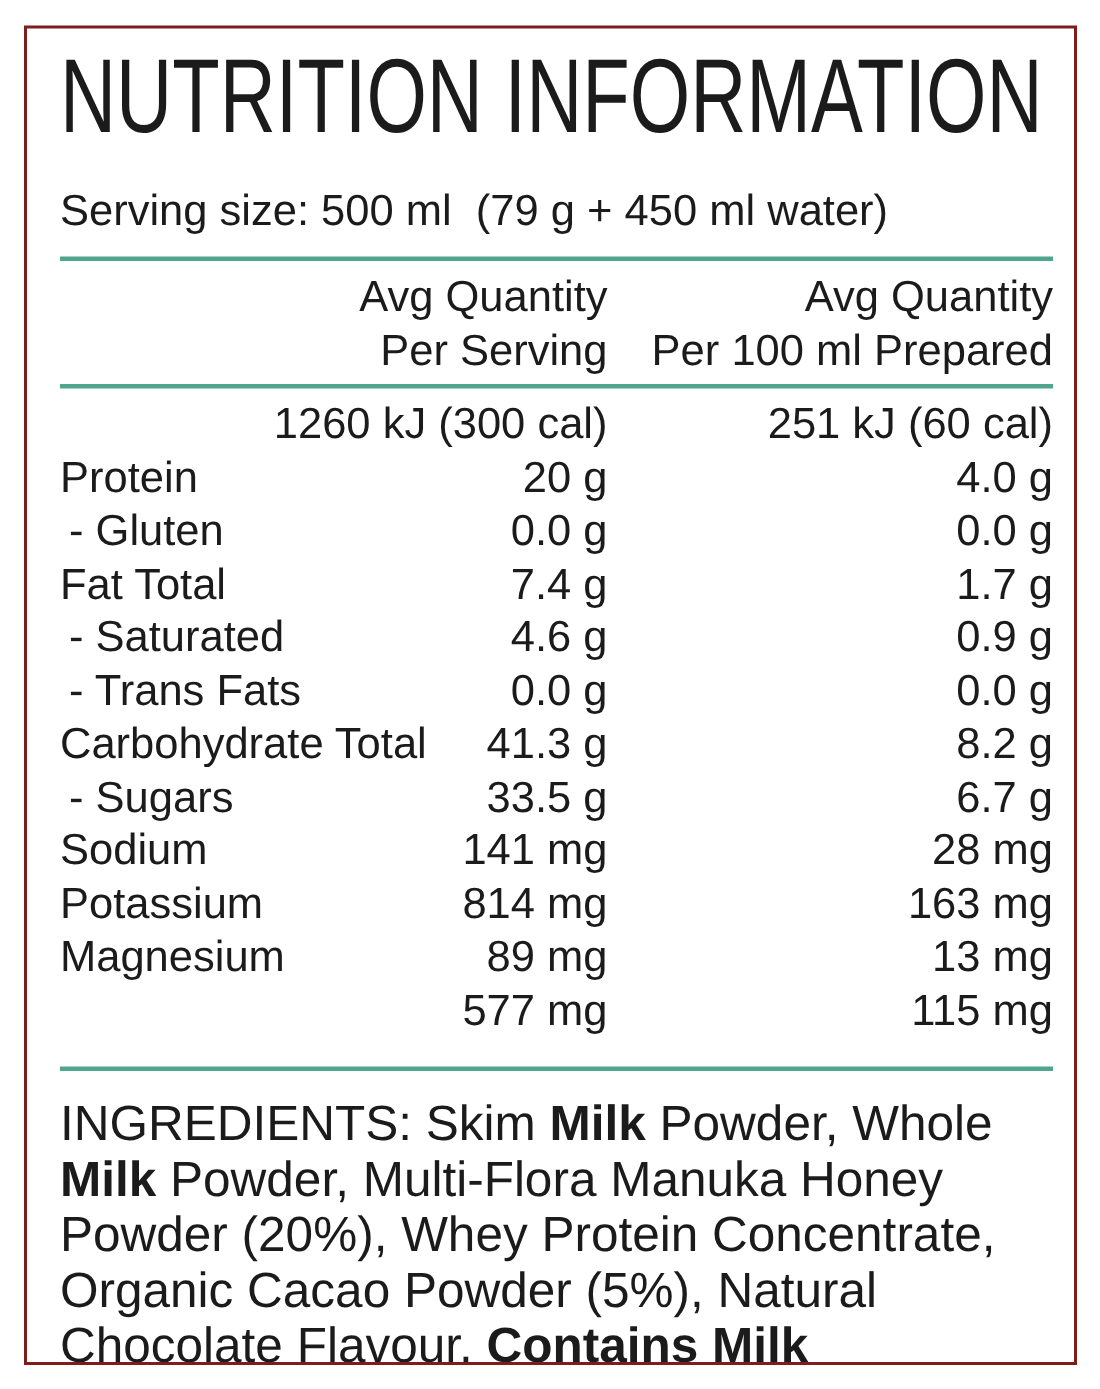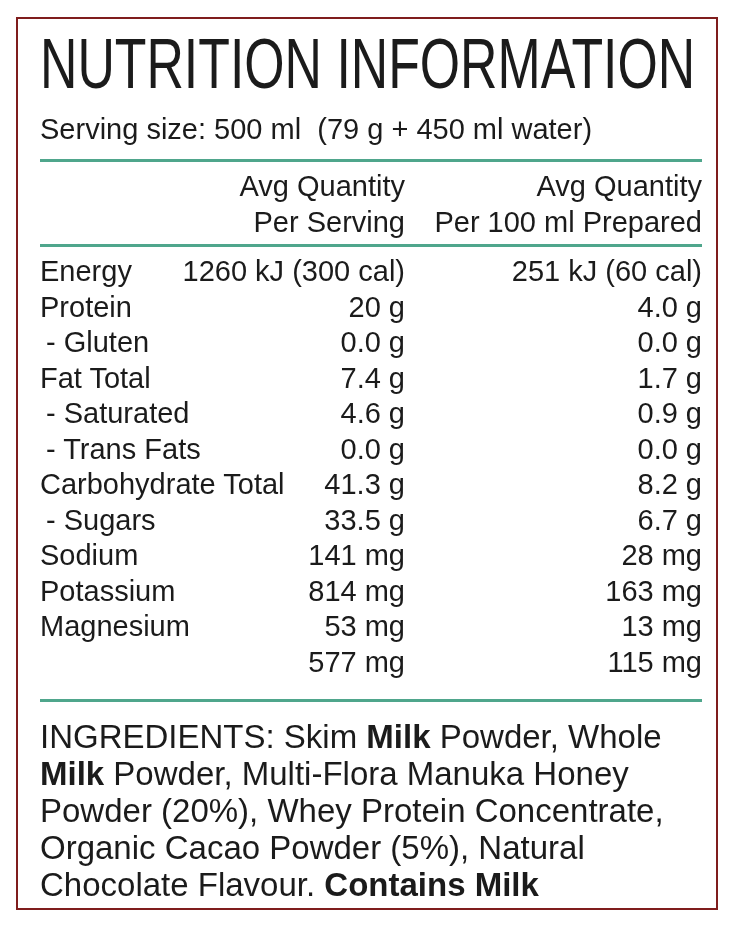--- a/index.html
+++ b/index.html
@@ -36,21 +36,21 @@
     line-height: 70px;
     margin: 6px 0 0 0;
     white-space: nowrap;
     transform: scaleX(0.74);
     transform-origin: left center;
     letter-spacing: 0;
   }
   .serving {
     font-size: 29px;
     line-height: 36px;
-    margin-top: 12px;
+    margin-top: 24px;
   }
   .rule {
     height: 3px;
     background: #4fa68c;
     border: none;
   }
   .rule.r1 { margin-top: 12px; }
   .rule.r2 { margin-top: 4px; }
   .rule.r3 { margin-top: 19px; }
   .col-headers {
@@ -106,21 +106,20 @@
       <div class="col-h second">
         <span>Avg Quantity</span>
         <span>Per 100 ml Prepared</span>
       </div>
     </div>
 
     <div class="rule r2"></div>
 
     <div class="nutrient-table">
         <div class="n-row">
-    <span class="n-label">Energy</span>
     <span class="n-v1">1260 kJ (300 cal)</span>
     <span class="n-v2">251 kJ (60 cal)</span>
   </div>
         <div class="n-row">
     <span class="n-label">Protein</span>
     <span class="n-v1">20 g</span>
     <span class="n-v2">4.0 g</span>
   </div>
         <div class="n-row">
     <span class="n-label sub">- Gluten</span>
@@ -157,21 +156,21 @@
     <span class="n-v1">141 mg</span>
     <span class="n-v2">28 mg</span>
   </div>
         <div class="n-row">
     <span class="n-label">Potassium</span>
     <span class="n-v1">814 mg</span>
     <span class="n-v2">163 mg</span>
   </div>
         <div class="n-row">
     <span class="n-label">Magnesium</span>
-    <span class="n-v1">53 mg</span>
+    <span class="n-v1">89 mg</span>
     <span class="n-v2">13 mg</span>
   </div>
         <div class="n-row">
     <span class="n-v1">577 mg</span>
     <span class="n-v2">115 mg</span>
   </div>
       </div>
 
     <div class="rule r3"></div>
 

